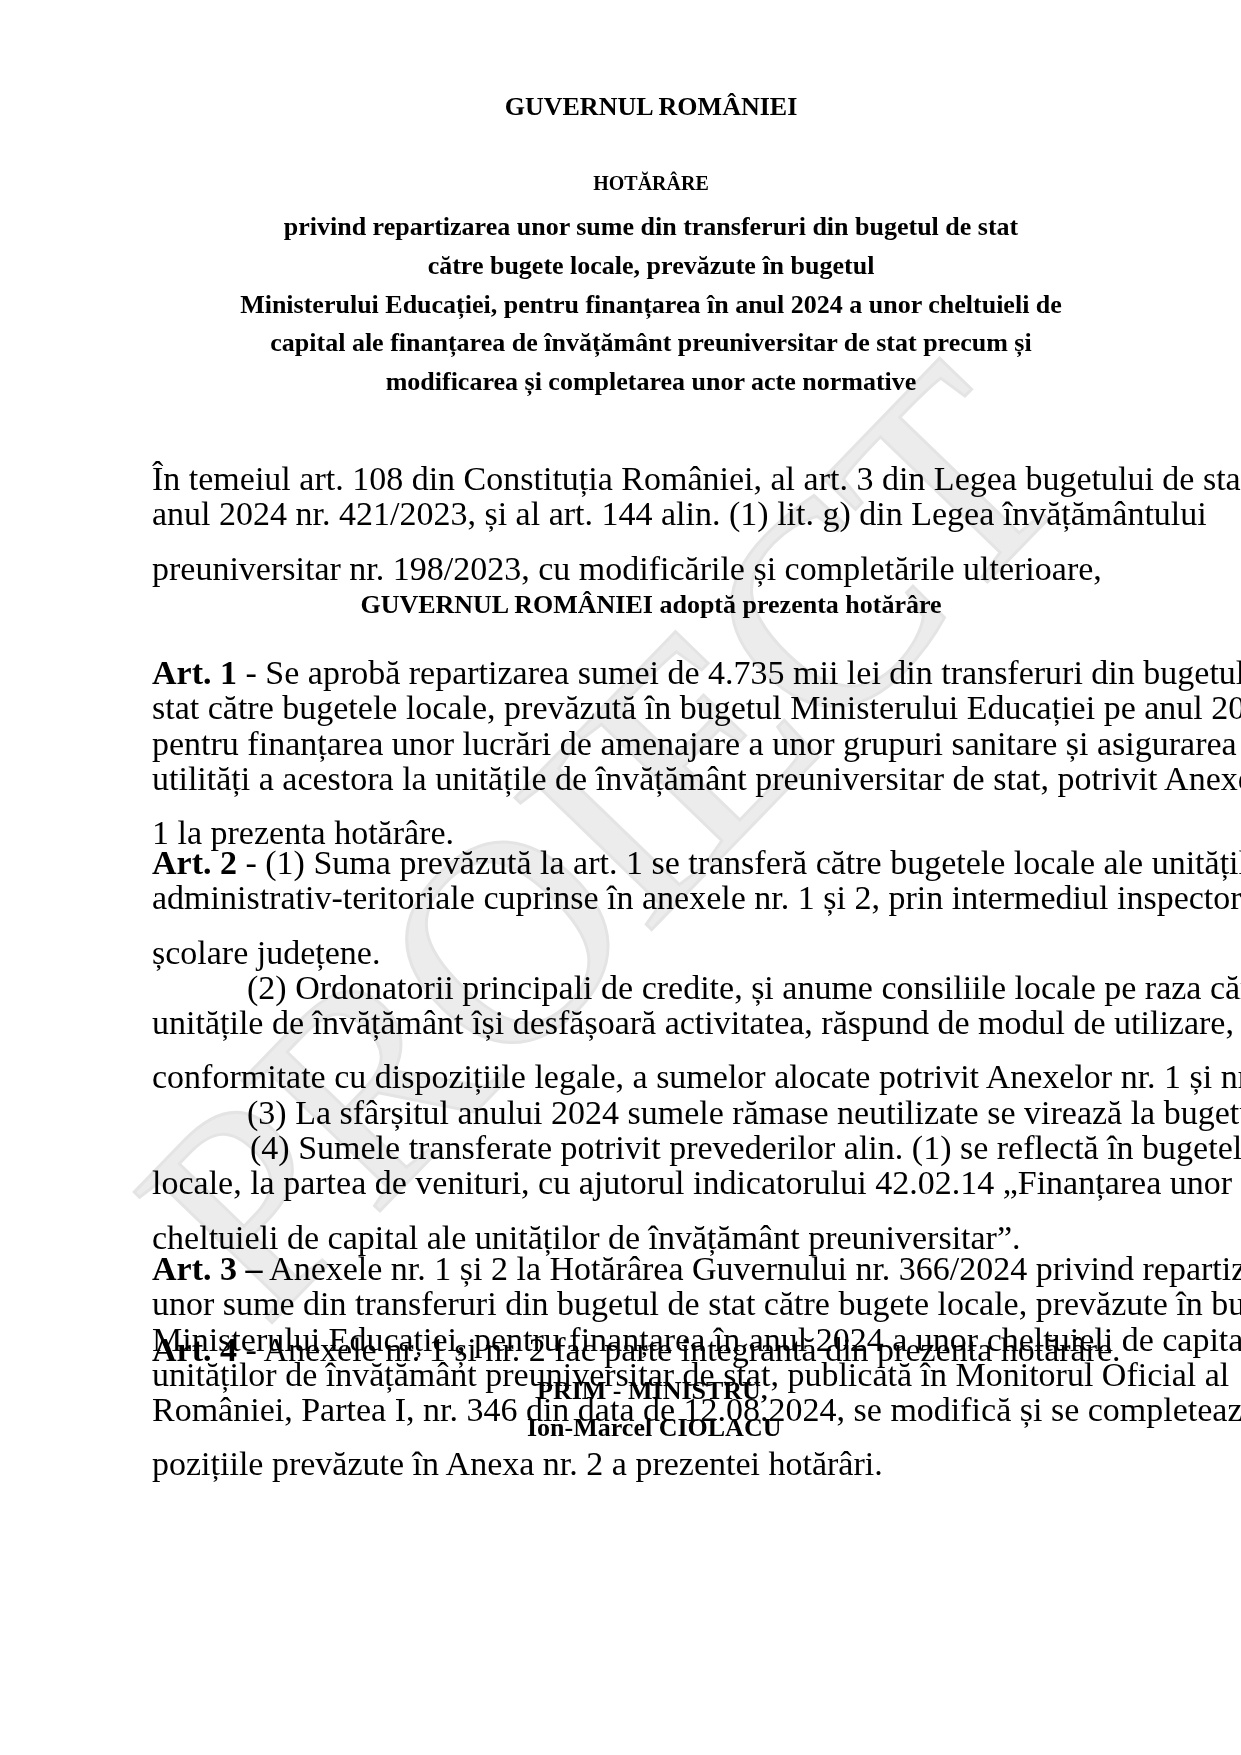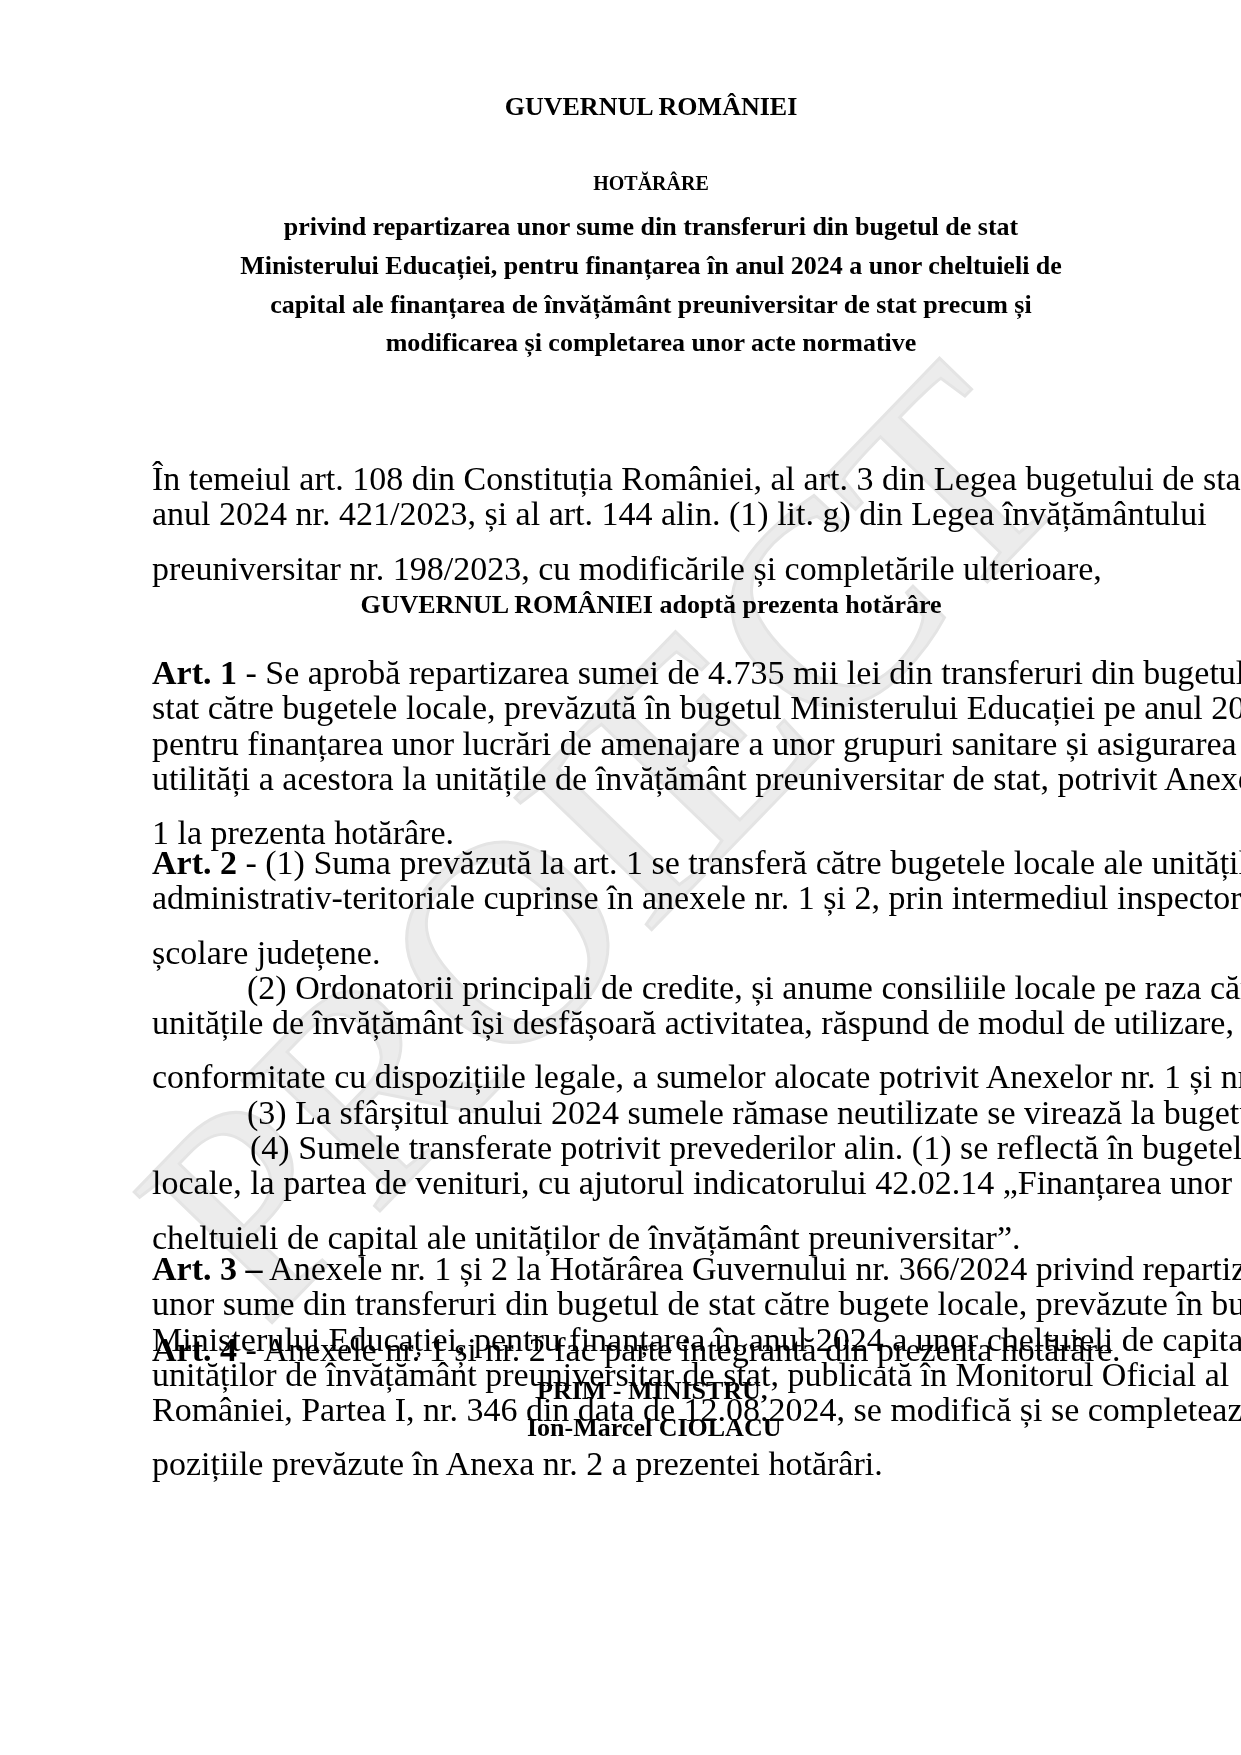--- a/index.html
+++ b/index.html
@@ -36,20 +36,21 @@
   <text id="wm-text" x="0" y="0" font-family="Liberation Serif, DejaVu Serif, serif" font-size="290" fill="#ececec" stroke="#e4e4e4" stroke-width="3" letter-spacing="-6" transform="translate(265,1330) rotate(-46)">PROIECT</text>
 </svg>
 
 <div class="page">
 
   <div class="gov center">GUVERNUL ROMÂNIEI</div>
   <div class="decision center">HOTĂRÂRE</div>
 
   <div class="subject center">
     <div>privind repartizarea unor sume din transferuri din bugetul de stat</div>
+    <div>către bugete locale, prevăzute în bugetul</div>
     <div>Ministerului Educației, pentru finanțarea în anul 2024 a unor cheltuieli de</div>
     <div>capital ale finanțarea de învățământ preuniversitar de stat precum și</div>
     <div>modificarea și completarea unor acte normative</div>
   </div>
 
   <div class="para p-basis body-text">
     <span class="line">În temeiul art. 108 din Constituția României, al art. 3 din Legea bugetului de stat pentru</span>
     <span class="line">anul 2024 nr. 421/2023, și al art. 144 alin. (1) lit. g) din Legea învățământului</span>
     <span class="line last">preuniversitar nr. 198/2023, cu modificările și completările ulterioare,</span>
   </div>

